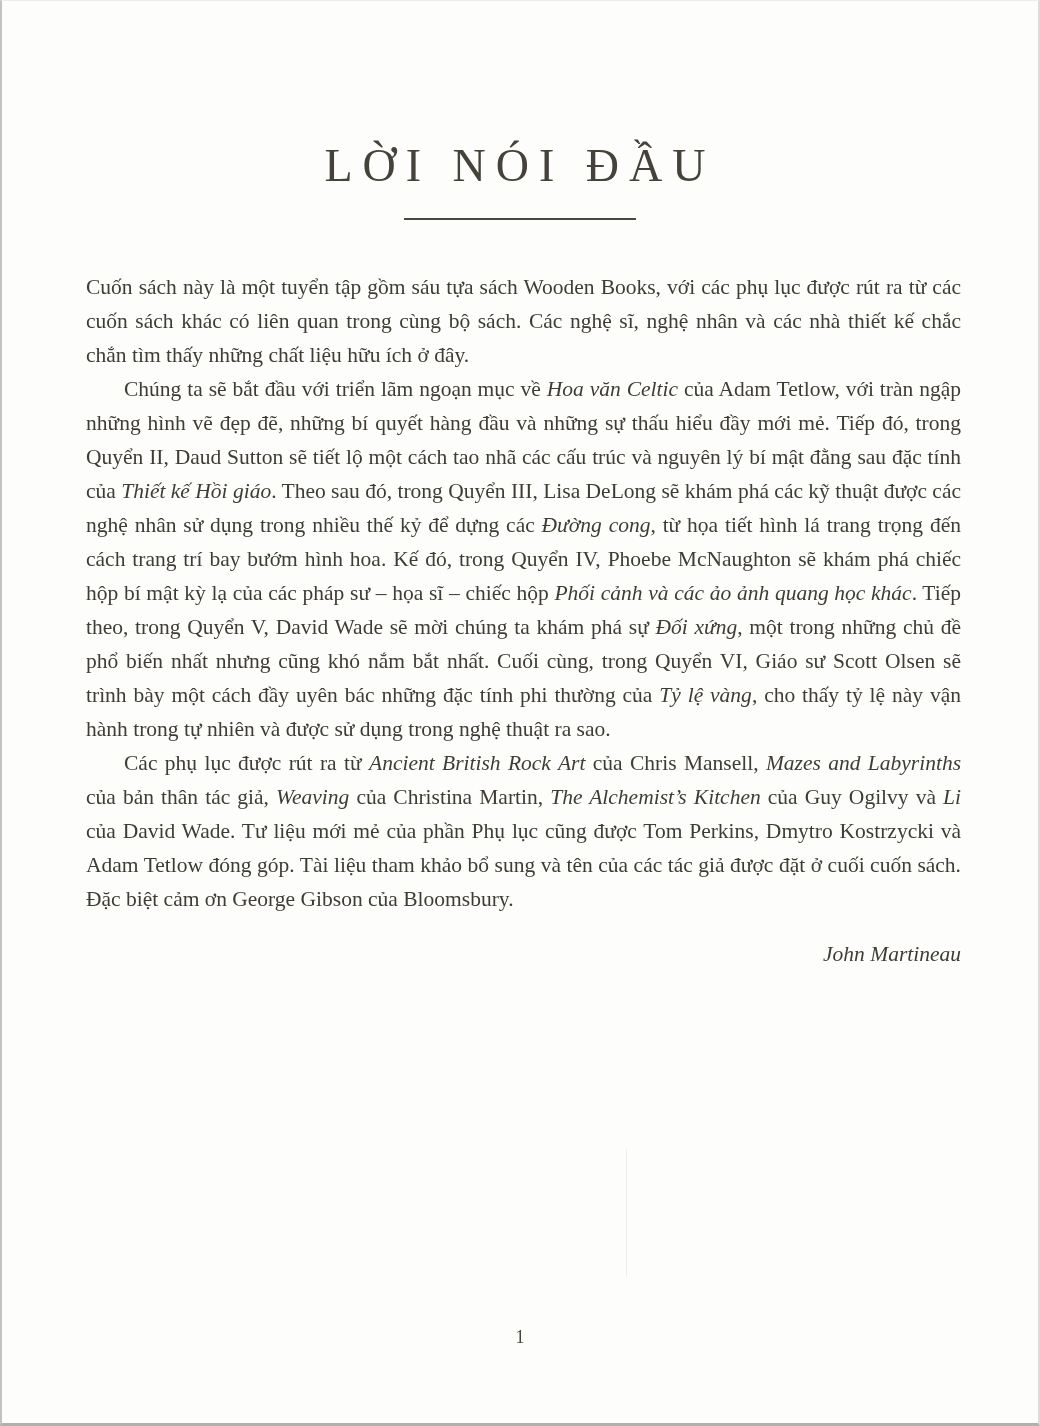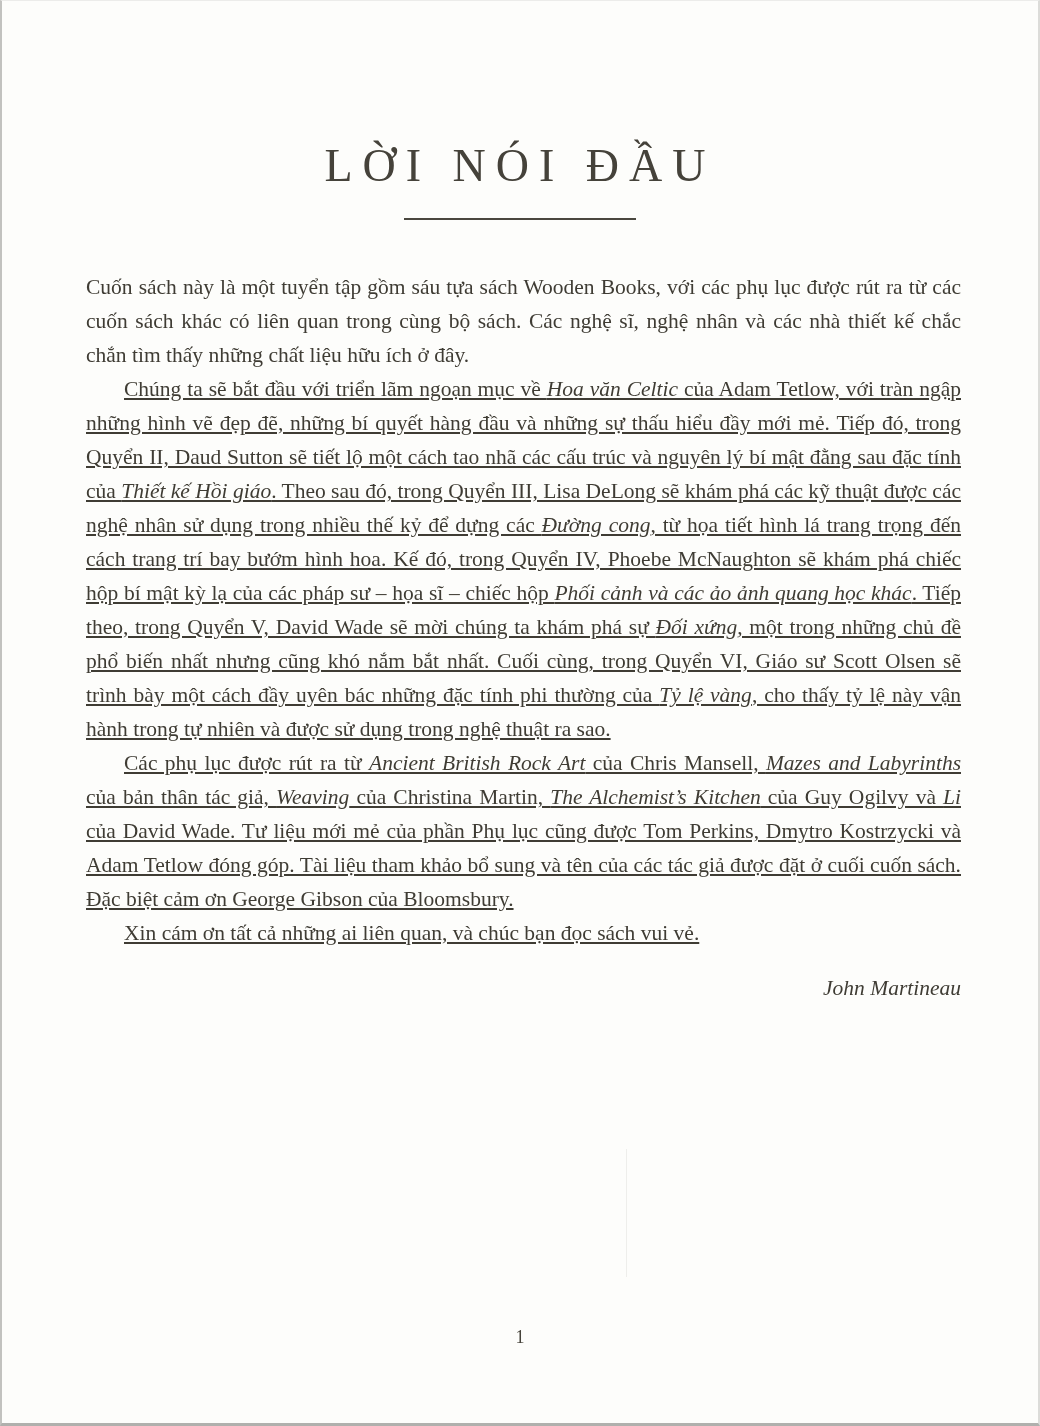--- a/index.html
+++ b/index.html
@@ -40,21 +40,20 @@
     text-align: justify;
     font-size: 21.5px;
     line-height: 34px;
     color: #3f3c34;
   }
   .body-text p.para {
     margin: 0;
   }
   .body-text p.para.indent {
     text-indent: 38px;
-    text-decoration: underline;
   }
   .it { font-style: italic; }
   .signature {
     margin: 26px 77px 0 0;
     text-align: right;
     font-style: italic;
     font-size: 21.5px;
     color: #3f3c34;
     padding-left: 12px;
   }
@@ -83,21 +82,20 @@
 
   <header class="title-block">
     <h1 class="page-title">LỜI NÓI ĐẦU</h1>
     <div class="rule"></div>
   </header>
 
   <main class="body-text">
       <p class="para"><span>Cuốn sách này là một tuyển tập gồm sáu tựa sách Wooden Books, với các phụ lục được rút ra từ các cuốn sách khác có liên quan trong cùng bộ sách. Các nghệ sĩ, nghệ nhân và các nhà thiết kế chắc chắn tìm thấy những chất liệu hữu ích ở đây.</span></p>
       <p class="para indent"><span>Chúng ta sẽ bắt đầu với triển lãm ngoạn mục về </span><span class="it">Hoa văn Celtic</span><span> của Adam Tetlow, với tràn ngập những hình vẽ đẹp đẽ, những bí quyết hàng đầu và những sự thấu hiểu đầy mới mẻ. Tiếp đó, trong Quyển II, Daud Sutton sẽ tiết lộ một cách tao nhã các cấu trúc và nguyên lý bí mật đằng sau đặc tính của </span><span class="it">Thiết kế Hồi giáo</span><span>. Theo sau đó, trong Quyển III, Lisa DeLong sẽ khám phá các kỹ thuật được các nghệ nhân sử dụng trong nhiều thế kỷ để dựng các </span><span class="it">Đường cong</span><span>, từ họa tiết hình lá trang trọng đến cách trang trí bay bướm hình hoa. Kế đó, trong Quyển IV, Phoebe McNaughton sẽ khám phá chiếc hộp bí mật kỳ lạ của các pháp sư – họa sĩ – chiếc hộp </span><span class="it">Phối cảnh và các ảo ảnh quang học khác</span><span>. Tiếp theo, trong Quyển V, David Wade sẽ mời chúng ta khám phá sự </span><span class="it">Đối xứng</span><span>, một trong những chủ đề phổ biến nhất nhưng cũng khó nắm bắt nhất. Cuối cùng, trong Quyển VI, Giáo sư Scott Olsen sẽ trình bày một cách đầy uyên bác những đặc tính phi thường của </span><span class="it">Tỷ lệ vàng</span><span>, cho thấy tỷ lệ này vận hành trong tự nhiên và được sử dụng trong nghệ thuật ra sao.</span></p>
       <p class="para indent"><span>Các phụ lục được rút ra từ </span><span class="it">Ancient British Rock Art</span><span> của Chris Mansell, </span><span class="it">Mazes and Labyrinths</span><span> của bản thân tác giả, </span><span class="it">Weaving</span><span> của Christina Martin, </span><span class="it">The Alchemist’s Kitchen</span><span> của Guy Ogilvy và </span><span class="it">Li</span><span> của David Wade. Tư liệu mới mẻ của phần Phụ lục cũng được Tom Perkins, Dmytro Kostrzycki và Adam Tetlow đóng góp. Tài liệu tham khảo bổ sung và tên của các tác giả được đặt ở cuối cuốn sách. Đặc biệt cảm ơn George Gibson của Bloomsbury.</span></p>
-      <p class="para indent"><span>Xin cám ơn tất cả những ai liên quan, và chúc bạn đọc sách vui vẻ.</span></p>
     </main>
 
   <div class="signature">John Martineau</div>
 
   <div class="scan-crease"></div>
 
   <div class="page-number">1</div>
 
 </div>
 

